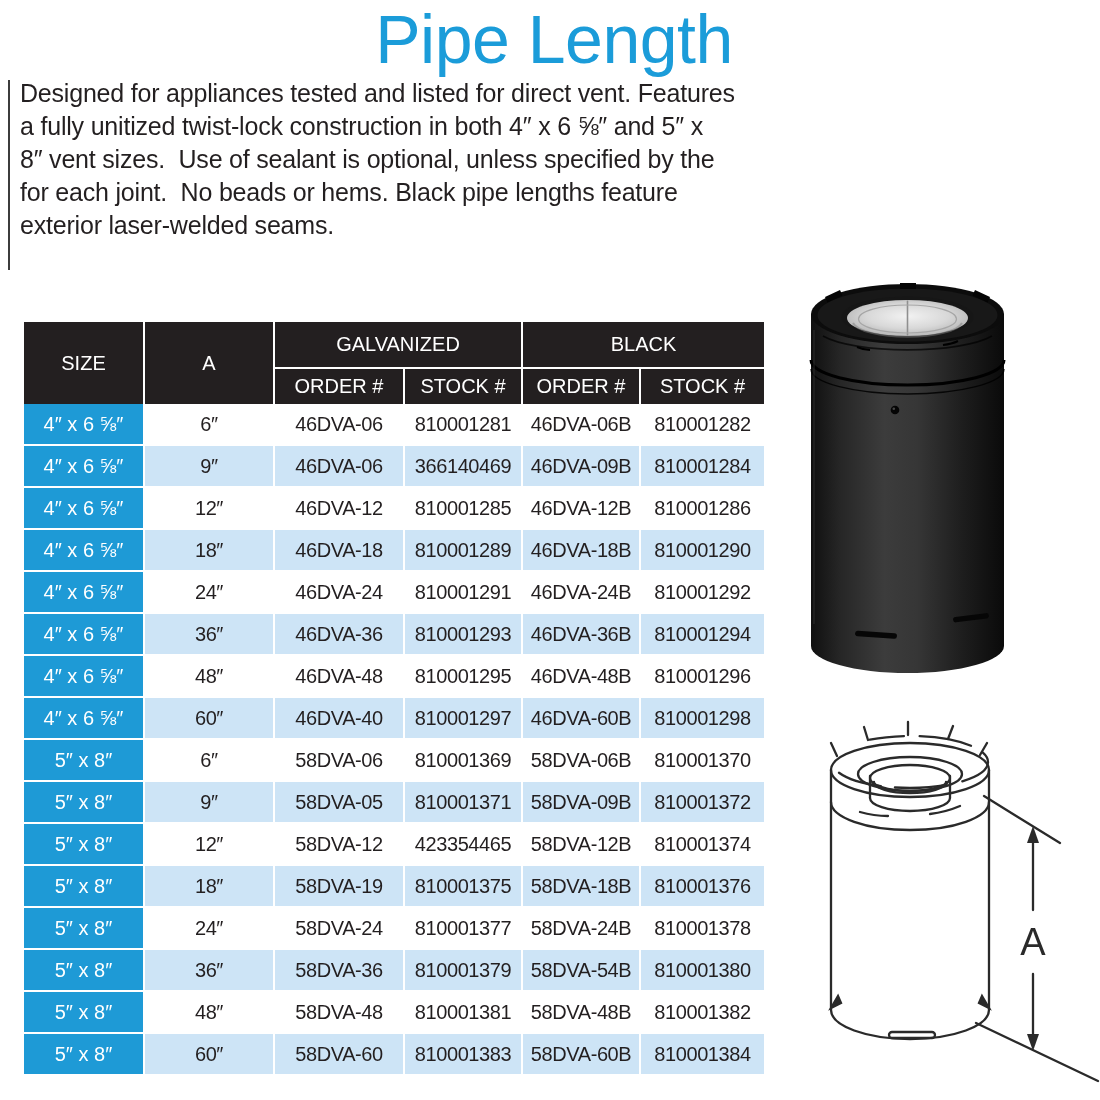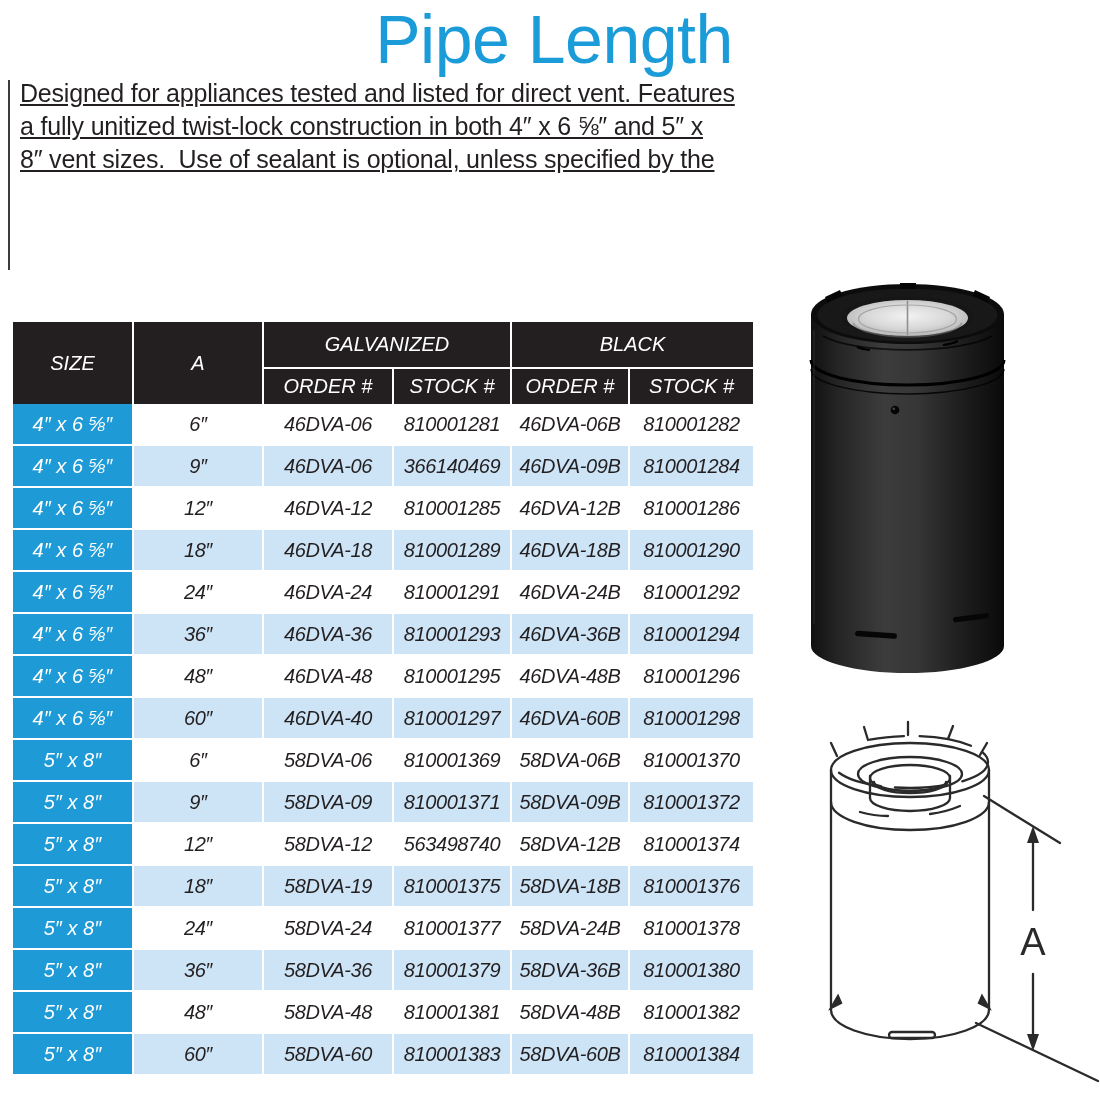--- a/index.html
+++ b/index.html
@@ -12,24 +12,24 @@
     font-size:68px;line-height:58px;font-weight:500;letter-spacing:-0.5px;
     color:var(--title-blue,#1b9cd9);
   }
   .left-rule{
     position:absolute;left:8px;top:80px;width:2px;height:190px;background:#3c3c3c;
   }
   .lead{
     position:absolute;left:20px;top:77px;width:820px;
     font-size:25px;line-height:33px;letter-spacing:-0.2px;color:var(--text-dark,#231f20);
   }
-  .lead-line{white-space:pre-wrap;text-decoration:underline;}
+  .lead-line{white-space:pre-wrap;}
   table.spec{
-    position:absolute;left:13px;top:322px;width:740px;
-    border-collapse:collapse;table-layout:fixed;font-style:italic;
+    position:absolute;left:24px;top:322px;width:740px;
+    border-collapse:collapse;table-layout:fixed;
   }
   table.spec th,table.spec td{
     padding:0;text-align:center;vertical-align:middle;overflow:hidden;white-space:nowrap;
   }
   table.spec th{
     background:var(--header-black,#231f20);color:#fff;font-weight:400;font-size:20px;
     border-right:2.5px solid #fff;
   }
   table.spec th.group{height:45px;border-bottom:2.5px solid #fff;}
   table.spec th.sub{height:35px;}
@@ -49,20 +49,22 @@
 <div class="page">
 
   <h1 class="title">Pipe Length</h1>
 
   <div class="left-rule"></div>
 
   <div class="lead">
       <div class="lead-line">Designed for appliances tested and listed for direct vent. Features</div>
       <div class="lead-line">a fully unitized twist-lock construction in both 4″ x 6 ⅝″ and 5″ x</div>
       <div class="lead-line">8″ vent sizes.  Use of sealant is optional, unless specified by the</div>
+      <div class="lead-line">for each joint.  No beads or hems. Black pipe lengths feature</div>
+      <div class="lead-line">exterior laser-welded seams.</div>
     </div>
 
   <table class="spec">
     <colgroup>
       <col style="width:120px">
         <col style="width:130px">
         <col style="width:130px">
       <col style="width:118px">
         <col style="width:118px">
         <col style="width:124px">
@@ -150,30 +152,30 @@
           <td class="col-size">5″ x 8″</td>
           <td>6″</td>
           <td>58DVA-06</td>
           <td>810001369</td>
           <td>58DVA-06B</td>
           <td>810001370</td>
         </tr>
         <tr>
           <td class="col-size">5″ x 8″</td>
           <td>9″</td>
-          <td>58DVA-09</td>
+          <td>58DVA-05</td>
           <td>810001371</td>
           <td>58DVA-09B</td>
           <td>810001372</td>
         </tr>
         <tr>
           <td class="col-size">5″ x 8″</td>
           <td>12″</td>
           <td>58DVA-12</td>
-          <td>563498740</td>
+          <td>423354465</td>
           <td>58DVA-12B</td>
           <td>810001374</td>
         </tr>
         <tr>
           <td class="col-size">5″ x 8″</td>
           <td>18″</td>
           <td>58DVA-19</td>
           <td>810001375</td>
           <td>58DVA-18B</td>
           <td>810001376</td>
@@ -184,21 +186,21 @@
           <td>58DVA-24</td>
           <td>810001377</td>
           <td>58DVA-24B</td>
           <td>810001378</td>
         </tr>
         <tr>
           <td class="col-size">5″ x 8″</td>
           <td>36″</td>
           <td>58DVA-36</td>
           <td>810001379</td>
-          <td>58DVA-36B</td>
+          <td>58DVA-54B</td>
           <td>810001380</td>
         </tr>
         <tr>
           <td class="col-size">5″ x 8″</td>
           <td>48″</td>
           <td>58DVA-48</td>
           <td>810001381</td>
           <td>58DVA-48B</td>
           <td>810001382</td>
         </tr>

